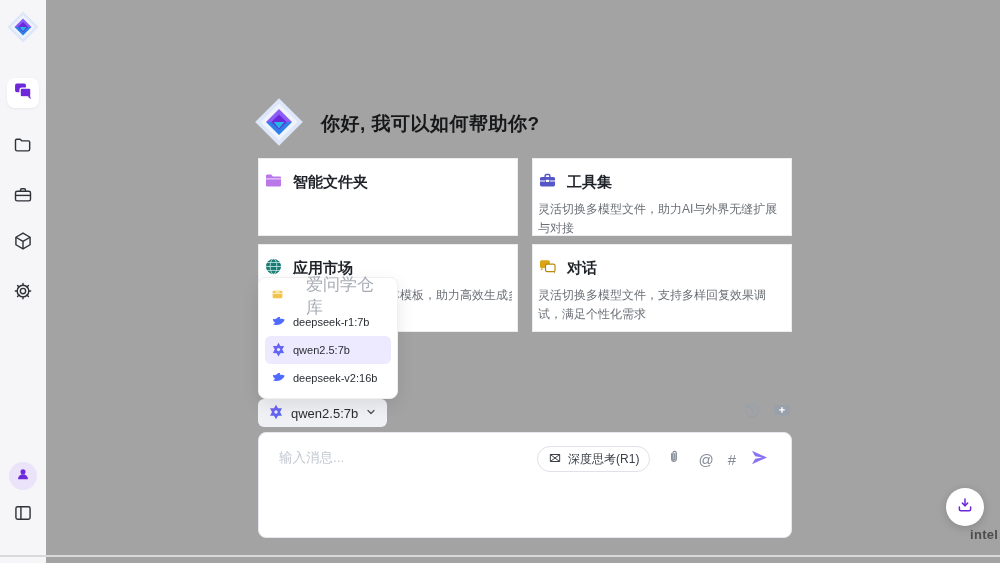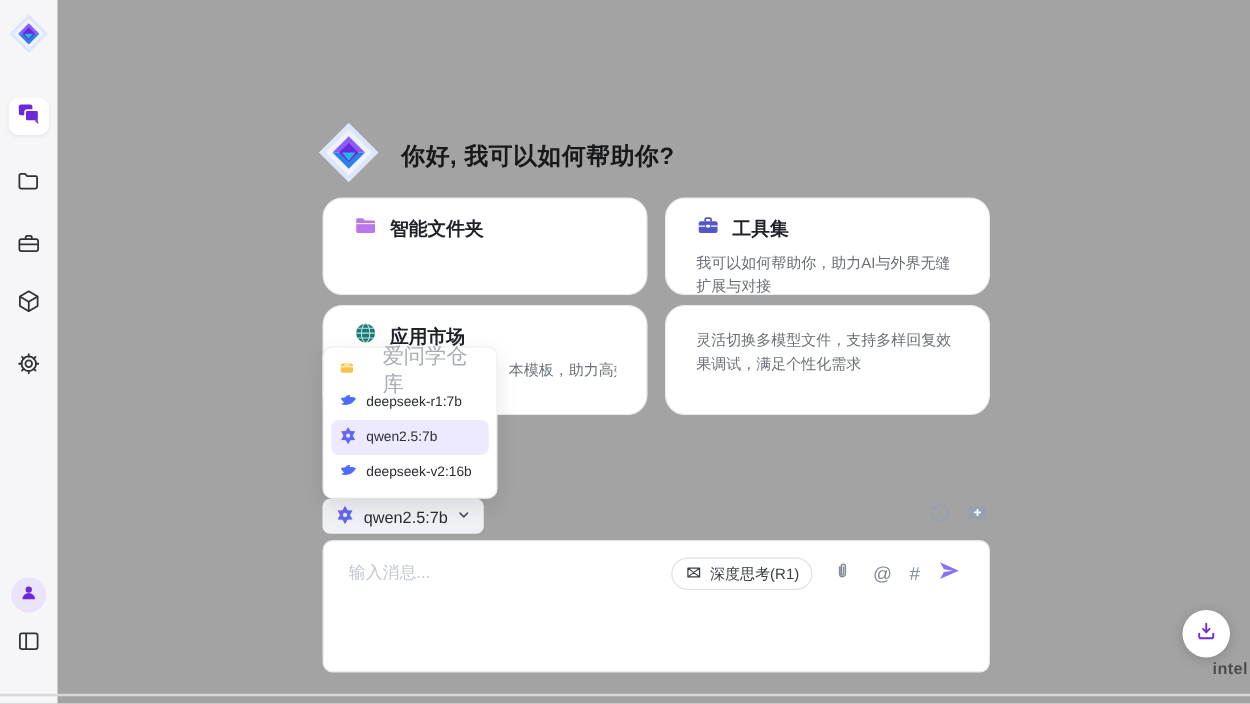--- a/index.html
+++ b/index.html
@@ -20,21 +20,21 @@
   .sidebar-spacer { flex:1; }
   .avatar-circle { width:28px; height:28px; border-radius:50%; background:#eae3fa; display:flex; align-items:center; justify-content:center; cursor:pointer; }
   .nav-panel { margin-top:10px; margin-bottom:33px; }
 
   
   .greeting { position:absolute; left:253px; top:96px; display:flex; align-items:center; gap:16px; }
   .greeting-title { font-size:19px; font-weight:bold; color:#17181a; letter-spacing:.5px; }
 
   
   .cards { position:absolute; left:258px; top:158px; display:grid; grid-template-columns:260px 260px; grid-template-rows:78px 88px; column-gap:14px; row-gap:8px; }
-  .card { background:#fff; border:1px solid #ecedf1; border-radius:16px; padding:12px 24px; overflow:hidden; cursor:pointer; }
+  .card { background:#fff; border:1px solid #ecedf1; border-radius:0; padding:12px 5px; overflow:hidden; cursor:pointer; }
   .card-head { display:flex; align-items:center; gap:10px; }
   .card-title { font-size:15px; font-weight:bold; color:#1f2329; }
   .card-desc { margin-top:6px; font-size:12px; line-height:1.55; color:#6b7076; }
   .desc-offset { padding-left:124px; white-space:nowrap; overflow:hidden; }
 
   
   .dropdown { position:absolute; left:258px; top:277px; width:140px; background:#fff; border:1px solid #f0f0f2; border-radius:8px; box-shadow:0 6px 18px rgba(0,0,0,.09); padding:6px; z-index:20; }
   .dd-header { display:flex; align-items:center; gap:22px; height:24px; padding:0 6px; font-size:17px; color:#a8adb5; }
   .dd-item { display:flex; align-items:center; gap:7px; height:28px; padding:0 6px; border-radius:6px; font-size:11px; color:#2a2e34; cursor:pointer; }
   .dd-item.selected { background:#ede9fe; }
@@ -182,40 +182,51 @@
         <span>
           <svg width="19" height="19" viewBox="0 0 24 24">
             <rect x="2.5" y="7.5" width="19" height="12" rx="2" fill="#5456c8"></rect>
             <path d="M9 7.5V6a1.5 1.5 0 0 1 1.5-1.5h3A1.5 1.5 0 0 1 15 6v1.5" fill="none" stroke="#5456c8" stroke-width="1.8"></path>
             <path d="M2.5 12.5h6.5M15 12.5h6.5" stroke="#fff" stroke-width="1.3"></path>
             <rect x="10" y="11" width="4" height="3" rx="0.8" fill="#fff"></rect>
           </svg>
         </span>
         <span class="card-title">工具集</span>
       </div>
-      <div class="card-desc">我可以如何帮助你，助力AI与外界无缝扩展与对接</div>
+      <div class="card-desc">灵活切换多模型文件，助力AI与外界无缝扩展与对接</div>
     </div>
 
     <div class="card">
       <div class="card-head">
         <span>
           <svg width="19" height="19" viewBox="0 0 24 24">
             <circle cx="12" cy="12" r="9.5" fill="#187a74"></circle>
             <g fill="none" stroke="#bfe3df" stroke-width="1.1">
               <ellipse cx="12" cy="12" rx="4.2" ry="9.5"></ellipse>
               <path d="M2.5 12h19M3.8 7h16.4M3.8 17h16.4"></path>
             </g>
           </svg>
         </span>
         <span class="card-title">应用市场</span>
       </div>
       <div class="card-desc desc-offset">本模板，助力高效生成多</div>
     </div>
 
     <div class="card">
+      <div class="card-head">
+        <span>
+          <svg width="19" height="19" viewBox="0 0 24 24">
+            <rect x="2.5" y="4" width="12.5" height="10" rx="2" fill="#d9a514"></rect>
+            <path d="M4.5 14l-1.5 3 4-2Z" fill="#d9a514"></path>
+            <rect x="9.5" y="9" width="12" height="9.5" rx="2" fill="#fff" stroke="#b8880e" stroke-width="1.5"></rect>
+            <path d="M19.5 18.5l2 2.8-.4-2.8Z" fill="#b8880e"></path>
+          </svg>
+        </span>
+        <span class="card-title">对话</span>
+      </div>
       <div class="card-desc">灵活切换多模型文件，支持多样回复效果调试，满足个性化需求</div>
     </div>
   </div>
 
   <div class="dropdown">
     <div class="dd-header">
       <span>
         <svg width="13" height="13" viewBox="0 0 24 24">
           <rect x="3" y="5" width="18" height="14" rx="2.5" fill="#f3c34b"></rect>
           <path d="M3 10h18" stroke="#fff" stroke-width="1.4"></path>

